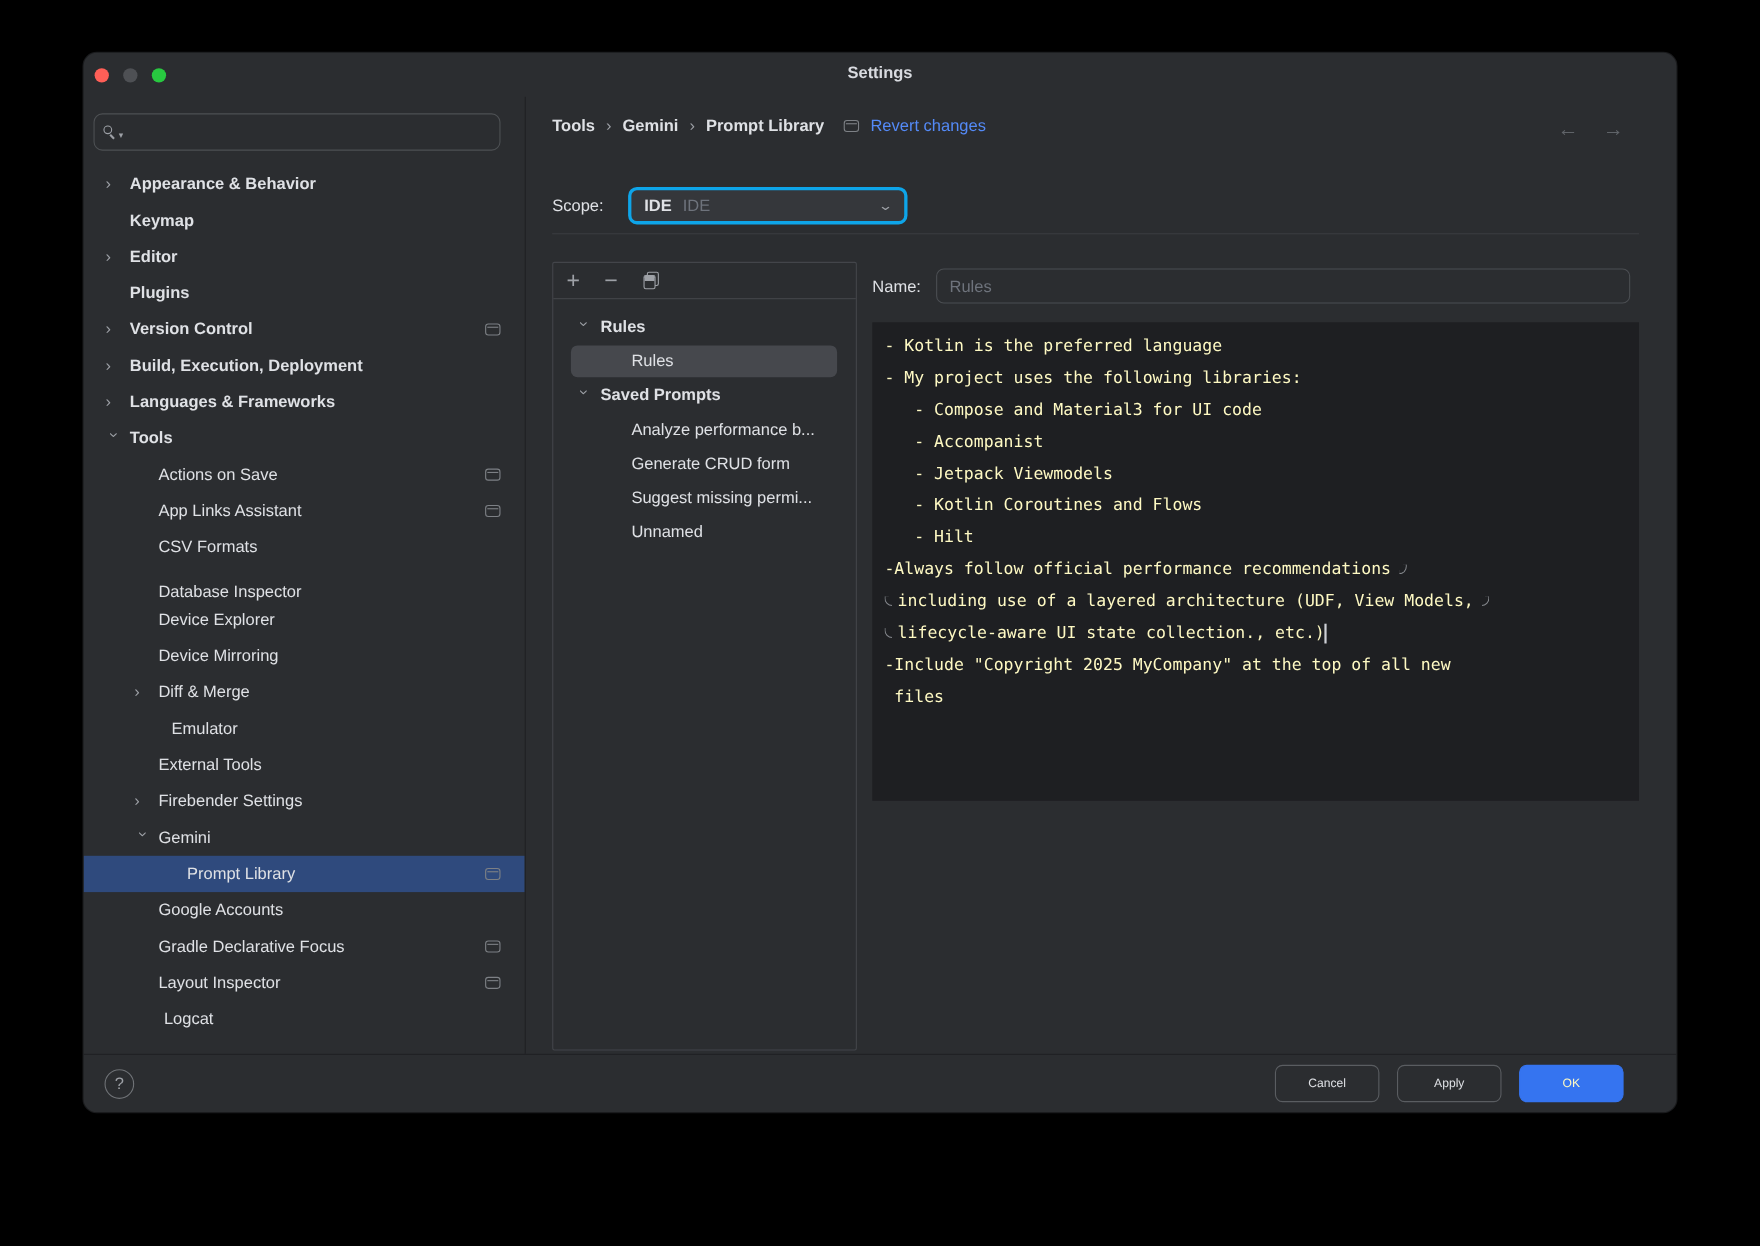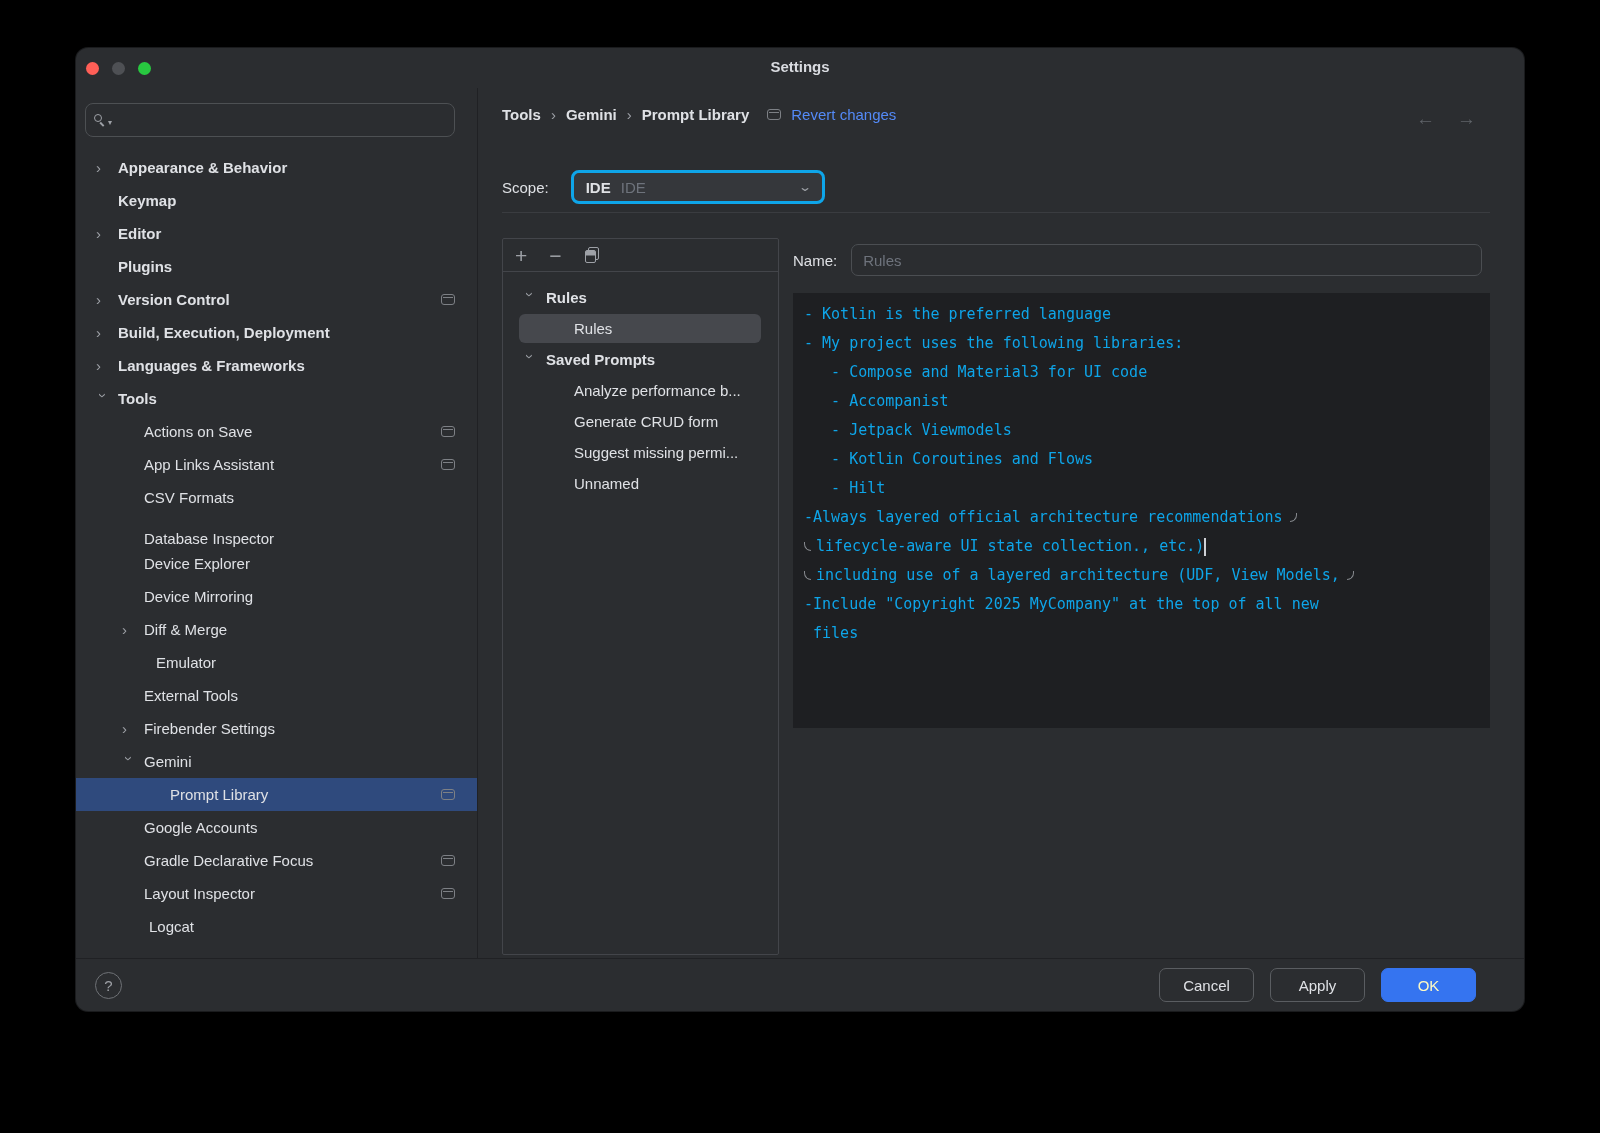--- a/index.html
+++ b/index.html
@@ -72,35 +72,35 @@
   .tree-row.leaf{padding-left:71px;}
   .tree-row.selected::before{content:"";position:absolute;left:16px;right:17px;top:1px;bottom:1px;
                              background:var(--c-treesel);border-radius:6px;}
   .tree-row .lbl{position:relative;white-space:nowrap;}
   
   .name-row{position:absolute;left:717px;top:196px;width:689px;height:32px;display:flex;align-items:center;}
   .name-label{font-size:15px;margin-right:14px;}
   .name-input{flex:1;height:32px;background:transparent;border:1px solid #4b4e52;border-radius:7px;
               color:var(--c-text-dim);font-size:15px;padding:0 11px;outline:none;font-family:"Liberation Sans",sans-serif;}
   .editor{position:absolute;left:717px;top:245px;width:697px;height:435px;background:var(--c-editorbg);
-          padding:7px 0 0 11px;font-family:"DejaVu Sans Mono",monospace;font-size:15px;color:#0ea5e9;cursor:text;}
+          padding:7px 0 0 11px;font-family:"DejaVu Sans Mono",monospace;font-size:15px;color:#fef9c3;cursor:text;}
   .ed-line{height:29px;line-height:29px;white-space:pre;display:flex;align-items:center;}
   .ed-text{white-space:pre;}
   .wrap-start{display:inline-block;width:7px;height:9px;border-left:1.5px solid #85888d;
               border-bottom:1.5px solid #85888d;border-bottom-left-radius:7px;margin-right:5px;flex:none;}
   .wrap-end{display:inline-block;width:7px;height:9px;border-right:1.5px solid #85888d;
             border-bottom:1.5px solid #85888d;border-bottom-right-radius:7px;margin-left:7px;flex:none;}
   .caret{display:inline-block;width:2px;height:18px;background:#ced0d6;flex:none;}
   
   .footer{position:absolute;left:0;right:0;bottom:0;height:53px;border-top:1px solid var(--c-divider);
           display:flex;align-items:center;padding:0 48px 0 19px;}
   .help-btn{width:27px;height:27px;border:1px solid #6f7276;border-radius:50%;color:#9da0a6;
             display:flex;align-items:center;justify-content:center;font-size:15px;cursor:pointer;}
   .btn-group{margin-left:auto;display:flex;gap:16px;}
-  .btn{min-width:95px;height:34px;border-radius:7px;font-size:15px;display:flex;align-items:center;
+  .btn{min-width:95px;height:34px;border-radius:7px;font-size:11px;display:flex;align-items:center;
        justify-content:center;cursor:pointer;padding:0 18px;}
   .btn.outline{border:1px solid #5a5d61;background:transparent;color:var(--c-text);}
   .btn.primary{background:var(--c-primary);border:1px solid var(--c-primary);color:#fef9c3;}
 </style>
 </head>
 <body>
 
 <div class="window">
 
   <div>
@@ -286,23 +286,23 @@
     <input class="name-input" value="Rules" style="">
   </div>
   <div class="editor">
       <div class="ed-line"><span class="ed-text">- Kotlin is the preferred language</span></div>
       <div class="ed-line"><span class="ed-text">- My project uses the following libraries:</span></div>
       <div class="ed-line"><span class="ed-text">   - Compose and Material3 for UI code</span></div>
       <div class="ed-line"><span class="ed-text">   - Accompanist</span></div>
       <div class="ed-line"><span class="ed-text">   - Jetpack Viewmodels</span></div>
       <div class="ed-line"><span class="ed-text">   - Kotlin Coroutines and Flows</span></div>
       <div class="ed-line"><span class="ed-text">   - Hilt</span></div>
-      <div class="ed-line"><span class="ed-text">-Always layered official architecture recommendations</span><span class="wrap-end"></span></div>
+      <div class="ed-line"><span class="ed-text">-Always follow official performance recommendations</span><span class="wrap-end"></span></div>
+      <div class="ed-line"><span class="wrap-start"></span><span class="ed-text">including use of a layered architecture (UDF, View Models,</span><span class="wrap-end"></span></div>
       <div class="ed-line"><span class="wrap-start"></span><span class="ed-text">lifecycle-aware UI state collection., etc.)</span><span class="caret"></span></div>
-      <div class="ed-line"><span class="wrap-start"></span><span class="ed-text">including use of a layered architecture (UDF, View Models,</span><span class="wrap-end"></span></div>
       <div class="ed-line"><span class="ed-text">-Include "Copyright 2025 MyCompany" at the top of all new</span></div>
       <div class="ed-line"><span class="ed-text"> files</span></div>
     </div>
 
   <div class="footer">
     <div class="help-btn">?</div>
     <div class="btn-group">
       <div class="btn outline">Cancel</div>
       <div class="btn outline">Apply</div>
       <div class="btn primary">OK</div>

